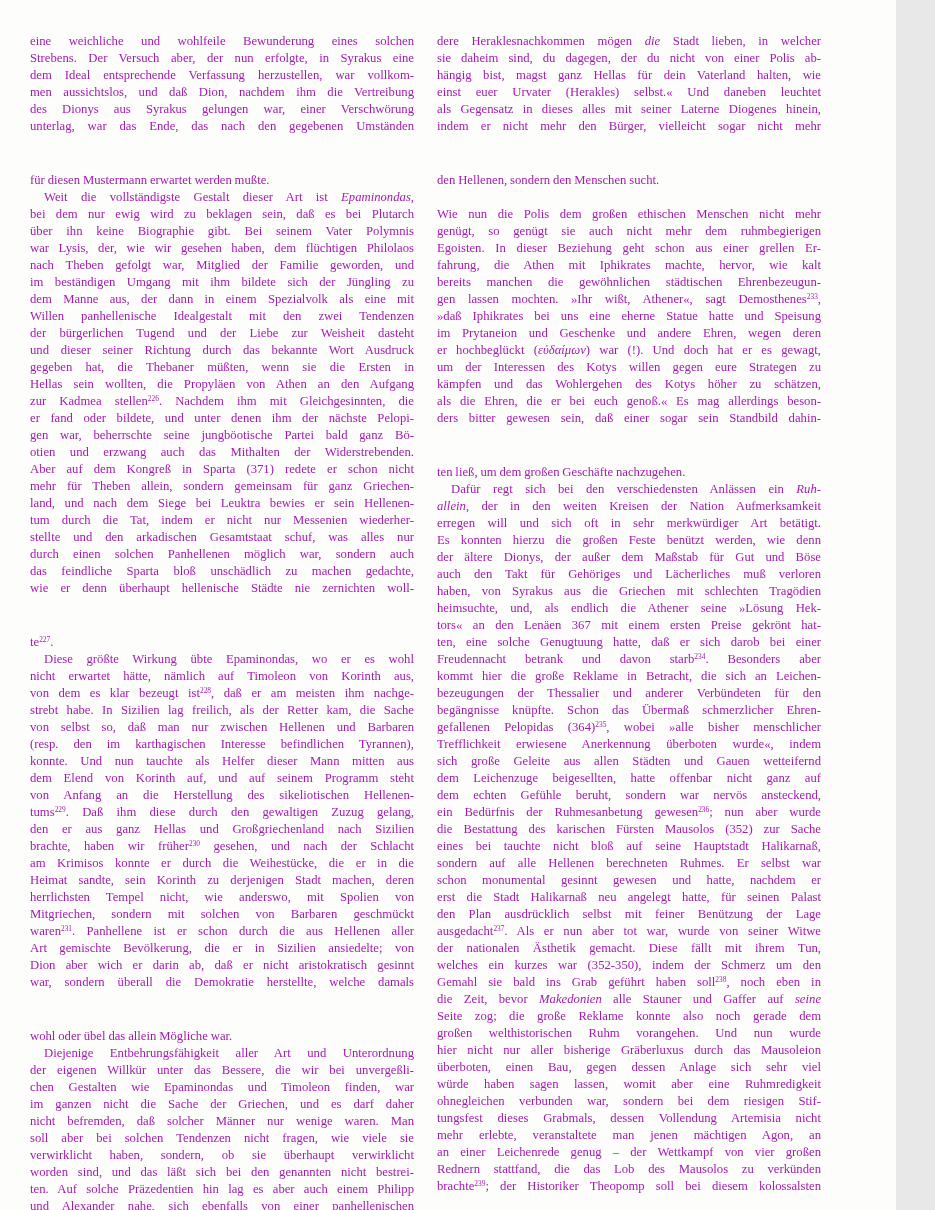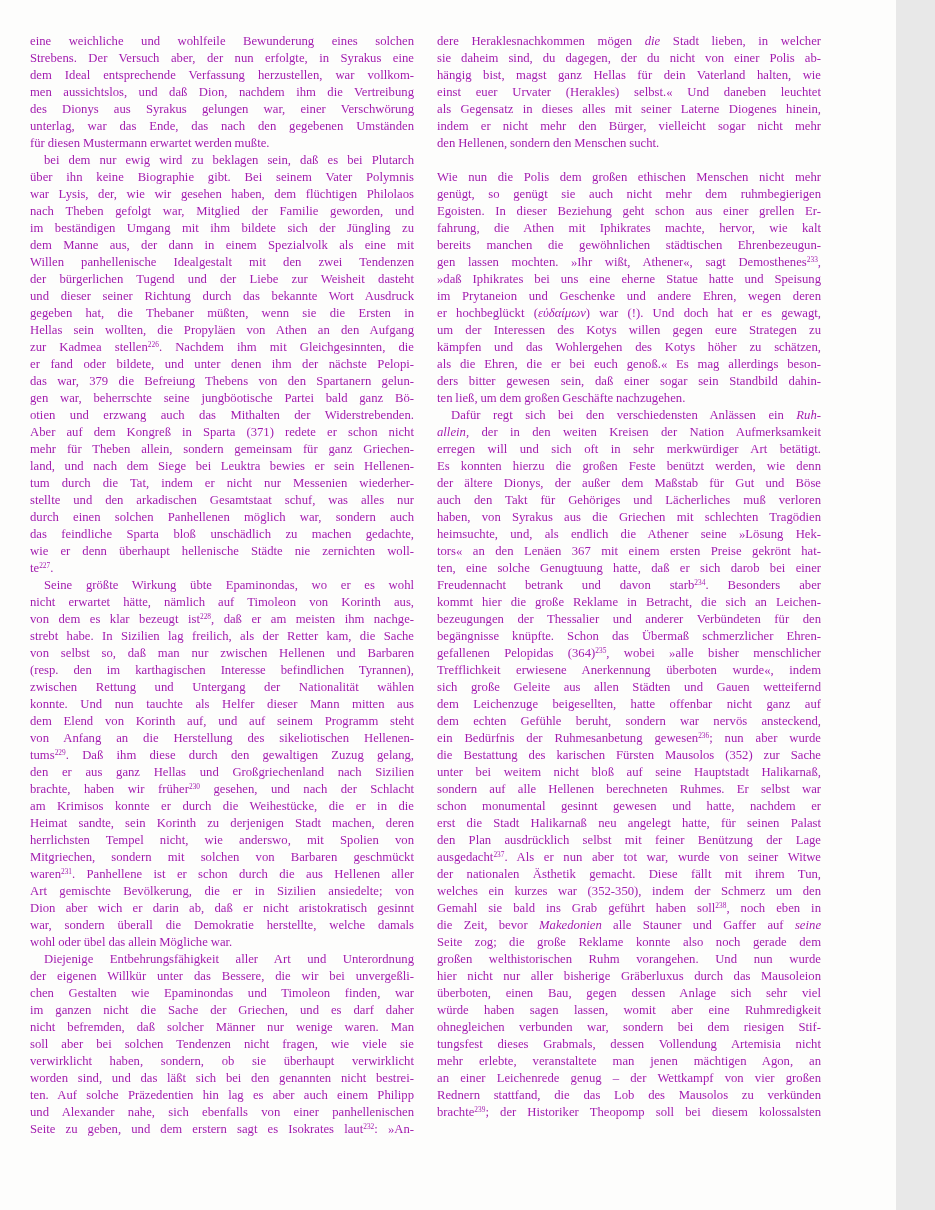--- a/index.html
+++ b/index.html
@@ -26,21 +26,21 @@
   .para.gap { margin-top: 17px; }
   .line {
     height: 17px;
     line-height: 17px;
     text-align: justify;
     text-align-last: justify;
     text-justify: inter-word;
     white-space: normal;
     word-spacing: -0.3px;
   }
-  .line.last { text-align-last: left; }
+  .line.last { text-align-last: left; margin-top: 37px; }
   .para.indent .line:first-child { text-indent: 14px; }
   .line em { font-style: italic; }
   .line sup {
     font-size: 0.58em;
     line-height: 0;
     position: relative;
     top: -0.5em;
     vertical-align: baseline;
   }
   .pagenum {
@@ -60,54 +60,53 @@
       <div class="para">
         <div class="line"><span>eine weichliche und wohlfeile Bewunderung eines solchen</span></div>
         <div class="line"><span>Strebens. Der Versuch aber, der nun erfolgte, in Syrakus eine</span></div>
         <div class="line"><span>dem Ideal entsprechende Verfassung herzustellen, war vollkom-</span></div>
         <div class="line"><span>men aussichtslos, und daß Dion, nachdem ihm die Vertreibung</span></div>
         <div class="line"><span>des Dionys aus Syrakus gelungen war, einer Verschwörung</span></div>
         <div class="line"><span>unterlag, war das Ende, das nach den gegebenen Umständen</span></div>
         <div class="line last"><span>für diesen Mustermann erwartet werden mußte.</span></div>
       </div>
       <div class="para indent">
+        <div class="line"><span>Weit die vollständigste Gestalt dieser Art ist </span><em>Epaminondas,</em></div>
         <div class="line"><span>bei dem nur ewig wird zu beklagen sein, daß es bei Plutarch</span></div>
         <div class="line"><span>über ihn keine Biographie gibt. Bei seinem Vater Polymnis</span></div>
         <div class="line"><span>war Lysis, der, wie wir gesehen haben, dem flüchtigen Philolaos</span></div>
         <div class="line"><span>nach Theben gefolgt war, Mitglied der Familie geworden, und</span></div>
         <div class="line"><span>im beständigen Umgang mit ihm bildete sich der Jüngling zu</span></div>
         <div class="line"><span>dem Manne aus, der dann in einem Spezialvolk als eine mit</span></div>
         <div class="line"><span>Willen panhellenische Idealgestalt mit den zwei Tendenzen</span></div>
         <div class="line"><span>der bürgerlichen Tugend und der Liebe zur Weisheit dasteht</span></div>
         <div class="line"><span>und dieser seiner Richtung durch das bekannte Wort Ausdruck</span></div>
         <div class="line"><span>gegeben hat, die Thebaner müßten, wenn sie die Ersten in</span></div>
         <div class="line"><span>Hellas sein wollten, die Propyläen von Athen an den Aufgang</span></div>
         <div class="line"><span>zur Kadmea stellen</span><sup>226</sup><span>. Nachdem ihm mit Gleichgesinnten, die</span></div>
         <div class="line"><span>er fand oder bildete, und unter denen ihm der nächste Pelopi-</span></div>
-        <div class="line"><span>das war, 379 die Befreiung Thebens von den Spartanern gelun-</span></div>
         <div class="line"><span>gen war, beherrschte seine jungböotische Partei bald ganz Bö-</span></div>
         <div class="line"><span>otien und erzwang auch das Mithalten der Widerstrebenden.</span></div>
         <div class="line"><span>Aber auf dem Kongreß in Sparta (371) redete er schon nicht</span></div>
         <div class="line"><span>mehr für Theben allein, sondern gemeinsam für ganz Griechen-</span></div>
         <div class="line"><span>land, und nach dem Siege bei Leuktra bewies er sein Hellenen-</span></div>
         <div class="line"><span>tum durch die Tat, indem er nicht nur Messenien wiederher-</span></div>
         <div class="line"><span>stellte und den arkadischen Gesamtstaat schuf, was alles nur</span></div>
         <div class="line"><span>durch einen solchen Panhellenen möglich war, sondern auch</span></div>
         <div class="line"><span>das feindliche Sparta bloß unschädlich zu machen gedachte,</span></div>
         <div class="line"><span>wie er denn überhaupt hellenische Städte nie zernichten woll-</span></div>
         <div class="line last"><span>te</span><sup>227</sup><span>.</span></div>
       </div>
       <div class="para indent">
-        <div class="line"><span>Seine größte Wirkung übte Epaminondas, wo er es wohl</span></div>
+        <div class="line"><span>Diese größte Wirkung übte Epaminondas, wo er es wohl</span></div>
         <div class="line"><span>nicht erwartet hätte, nämlich auf Timoleon von Korinth aus,</span></div>
         <div class="line"><span>von dem es klar bezeugt ist</span><sup>228</sup><span>, daß er am meisten ihm nachge-</span></div>
         <div class="line"><span>strebt habe. In Sizilien lag freilich, als der Retter kam, die Sache</span></div>
         <div class="line"><span>von selbst so, daß man nur zwischen Hellenen und Barbaren</span></div>
         <div class="line"><span>(resp. den im karthagischen Interesse befindlichen Tyrannen),</span></div>
-        <div class="line"><span>zwischen Rettung und Untergang der Nationalität wählen</span></div>
         <div class="line"><span>konnte. Und nun tauchte als Helfer dieser Mann mitten aus</span></div>
         <div class="line"><span>dem Elend von Korinth auf, und auf seinem Programm steht</span></div>
         <div class="line"><span>von Anfang an die Herstellung des sikeliotischen Hellenen-</span></div>
         <div class="line"><span>tums</span><sup>229</sup><span>. Daß ihm diese durch den gewaltigen Zuzug gelang,</span></div>
         <div class="line"><span>den er aus ganz Hellas und Großgriechenland nach Sizilien</span></div>
         <div class="line"><span>brachte, haben wir früher</span><sup>230</sup><span> gesehen, und nach der Schlacht</span></div>
         <div class="line"><span>am Krimisos konnte er durch die Weihestücke, die er in die</span></div>
         <div class="line"><span>Heimat sandte, sein Korinth zu derjenigen Stadt machen, deren</span></div>
         <div class="line"><span>herrlichsten Tempel nicht, wie anderswo, mit Spolien von</span></div>
         <div class="line"><span>Mitgriechen, sondern mit solchen von Barbaren geschmückt</span></div>
@@ -172,21 +171,21 @@
         <div class="line"><span>kommt hier die große Reklame in Betracht, die sich an Leichen-</span></div>
         <div class="line"><span>bezeugungen der Thessalier und anderer Verbündeten für den</span></div>
         <div class="line"><span>begängnisse knüpfte. Schon das Übermaß schmerzlicher Ehren-</span></div>
         <div class="line"><span>gefallenen Pelopidas (364)</span><sup>235</sup><span>, wobei »alle bisher menschlicher</span></div>
         <div class="line"><span>Trefflichkeit erwiesene Anerkennung überboten wurde«, indem</span></div>
         <div class="line"><span>sich große Geleite aus allen Städten und Gauen wetteifernd</span></div>
         <div class="line"><span>dem Leichenzuge beigesellten, hatte offenbar nicht ganz auf</span></div>
         <div class="line"><span>dem echten Gefühle beruht, sondern war nervös ansteckend,</span></div>
         <div class="line"><span>ein Bedürfnis der Ruhmesanbetung gewesen</span><sup>236</sup><span>; nun aber wurde</span></div>
         <div class="line"><span>die Bestattung des karischen Fürsten Mausolos (352) zur Sache</span></div>
-        <div class="line"><span>unter bei weitem nicht bloß auf seine Hauptstadt Halikarnaß,</span></div>
+        <div class="line"><span>eines bei tauchte nicht bloß auf seine Hauptstadt Halikarnaß,</span></div>
         <div class="line"><span>sondern auf alle Hellenen berechneten Ruhmes. Er selbst war</span></div>
         <div class="line"><span>schon monumental gesinnt gewesen und hatte, nachdem er</span></div>
         <div class="line"><span>erst die Stadt Halikarnaß neu angelegt hatte, für seinen Palast</span></div>
         <div class="line"><span>den Plan ausdrücklich selbst mit feiner Benützung der Lage</span></div>
         <div class="line"><span>ausgedacht</span><sup>237</sup><span>. Als er nun aber tot war, wurde von seiner Witwe</span></div>
         <div class="line"><span>der nationalen Ästhetik gemacht. Diese fällt mit ihrem Tun,</span></div>
         <div class="line"><span>welches ein kurzes war (352-350), indem der Schmerz um den</span></div>
         <div class="line"><span>Gemahl sie bald ins Grab geführt haben soll</span><sup>238</sup><span>, noch eben in</span></div>
         <div class="line"><span>die Zeit, bevor </span><em>Makedonien</em><span> alle Stauner und Gaffer auf </span><em>seine</em></div>
         <div class="line"><span>Seite zog; die große Reklame konnte also noch gerade dem</span></div>

